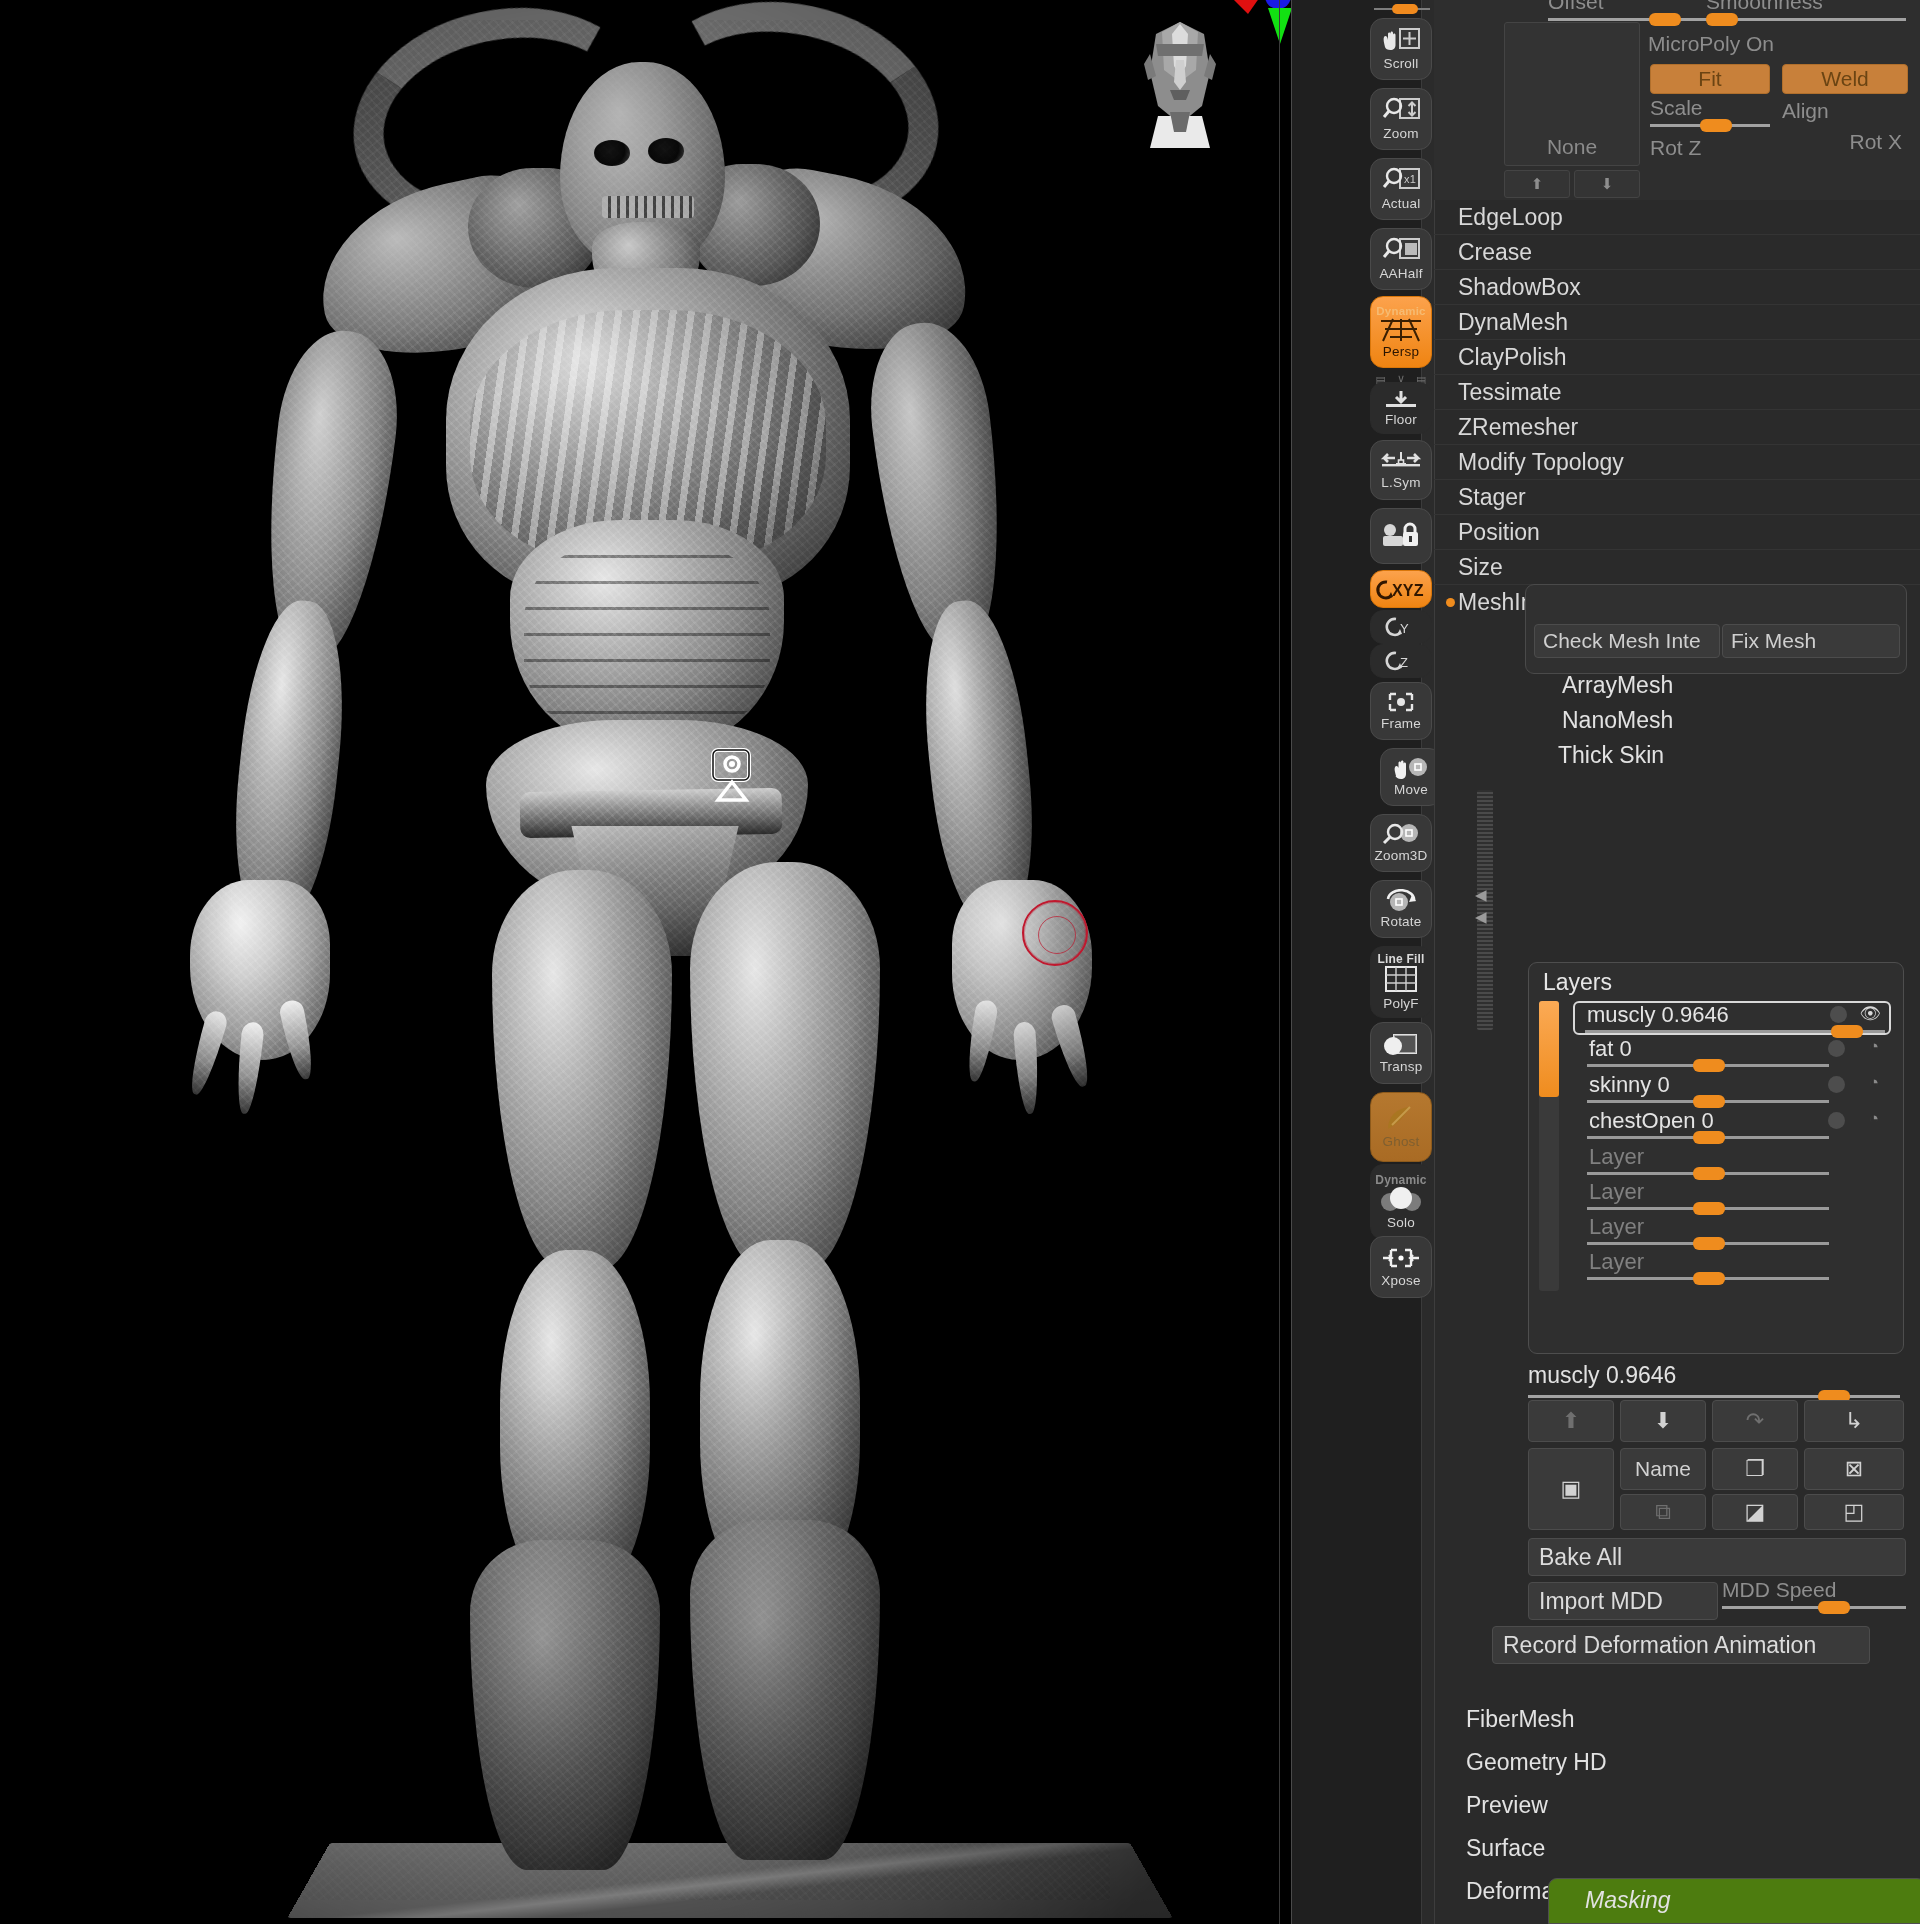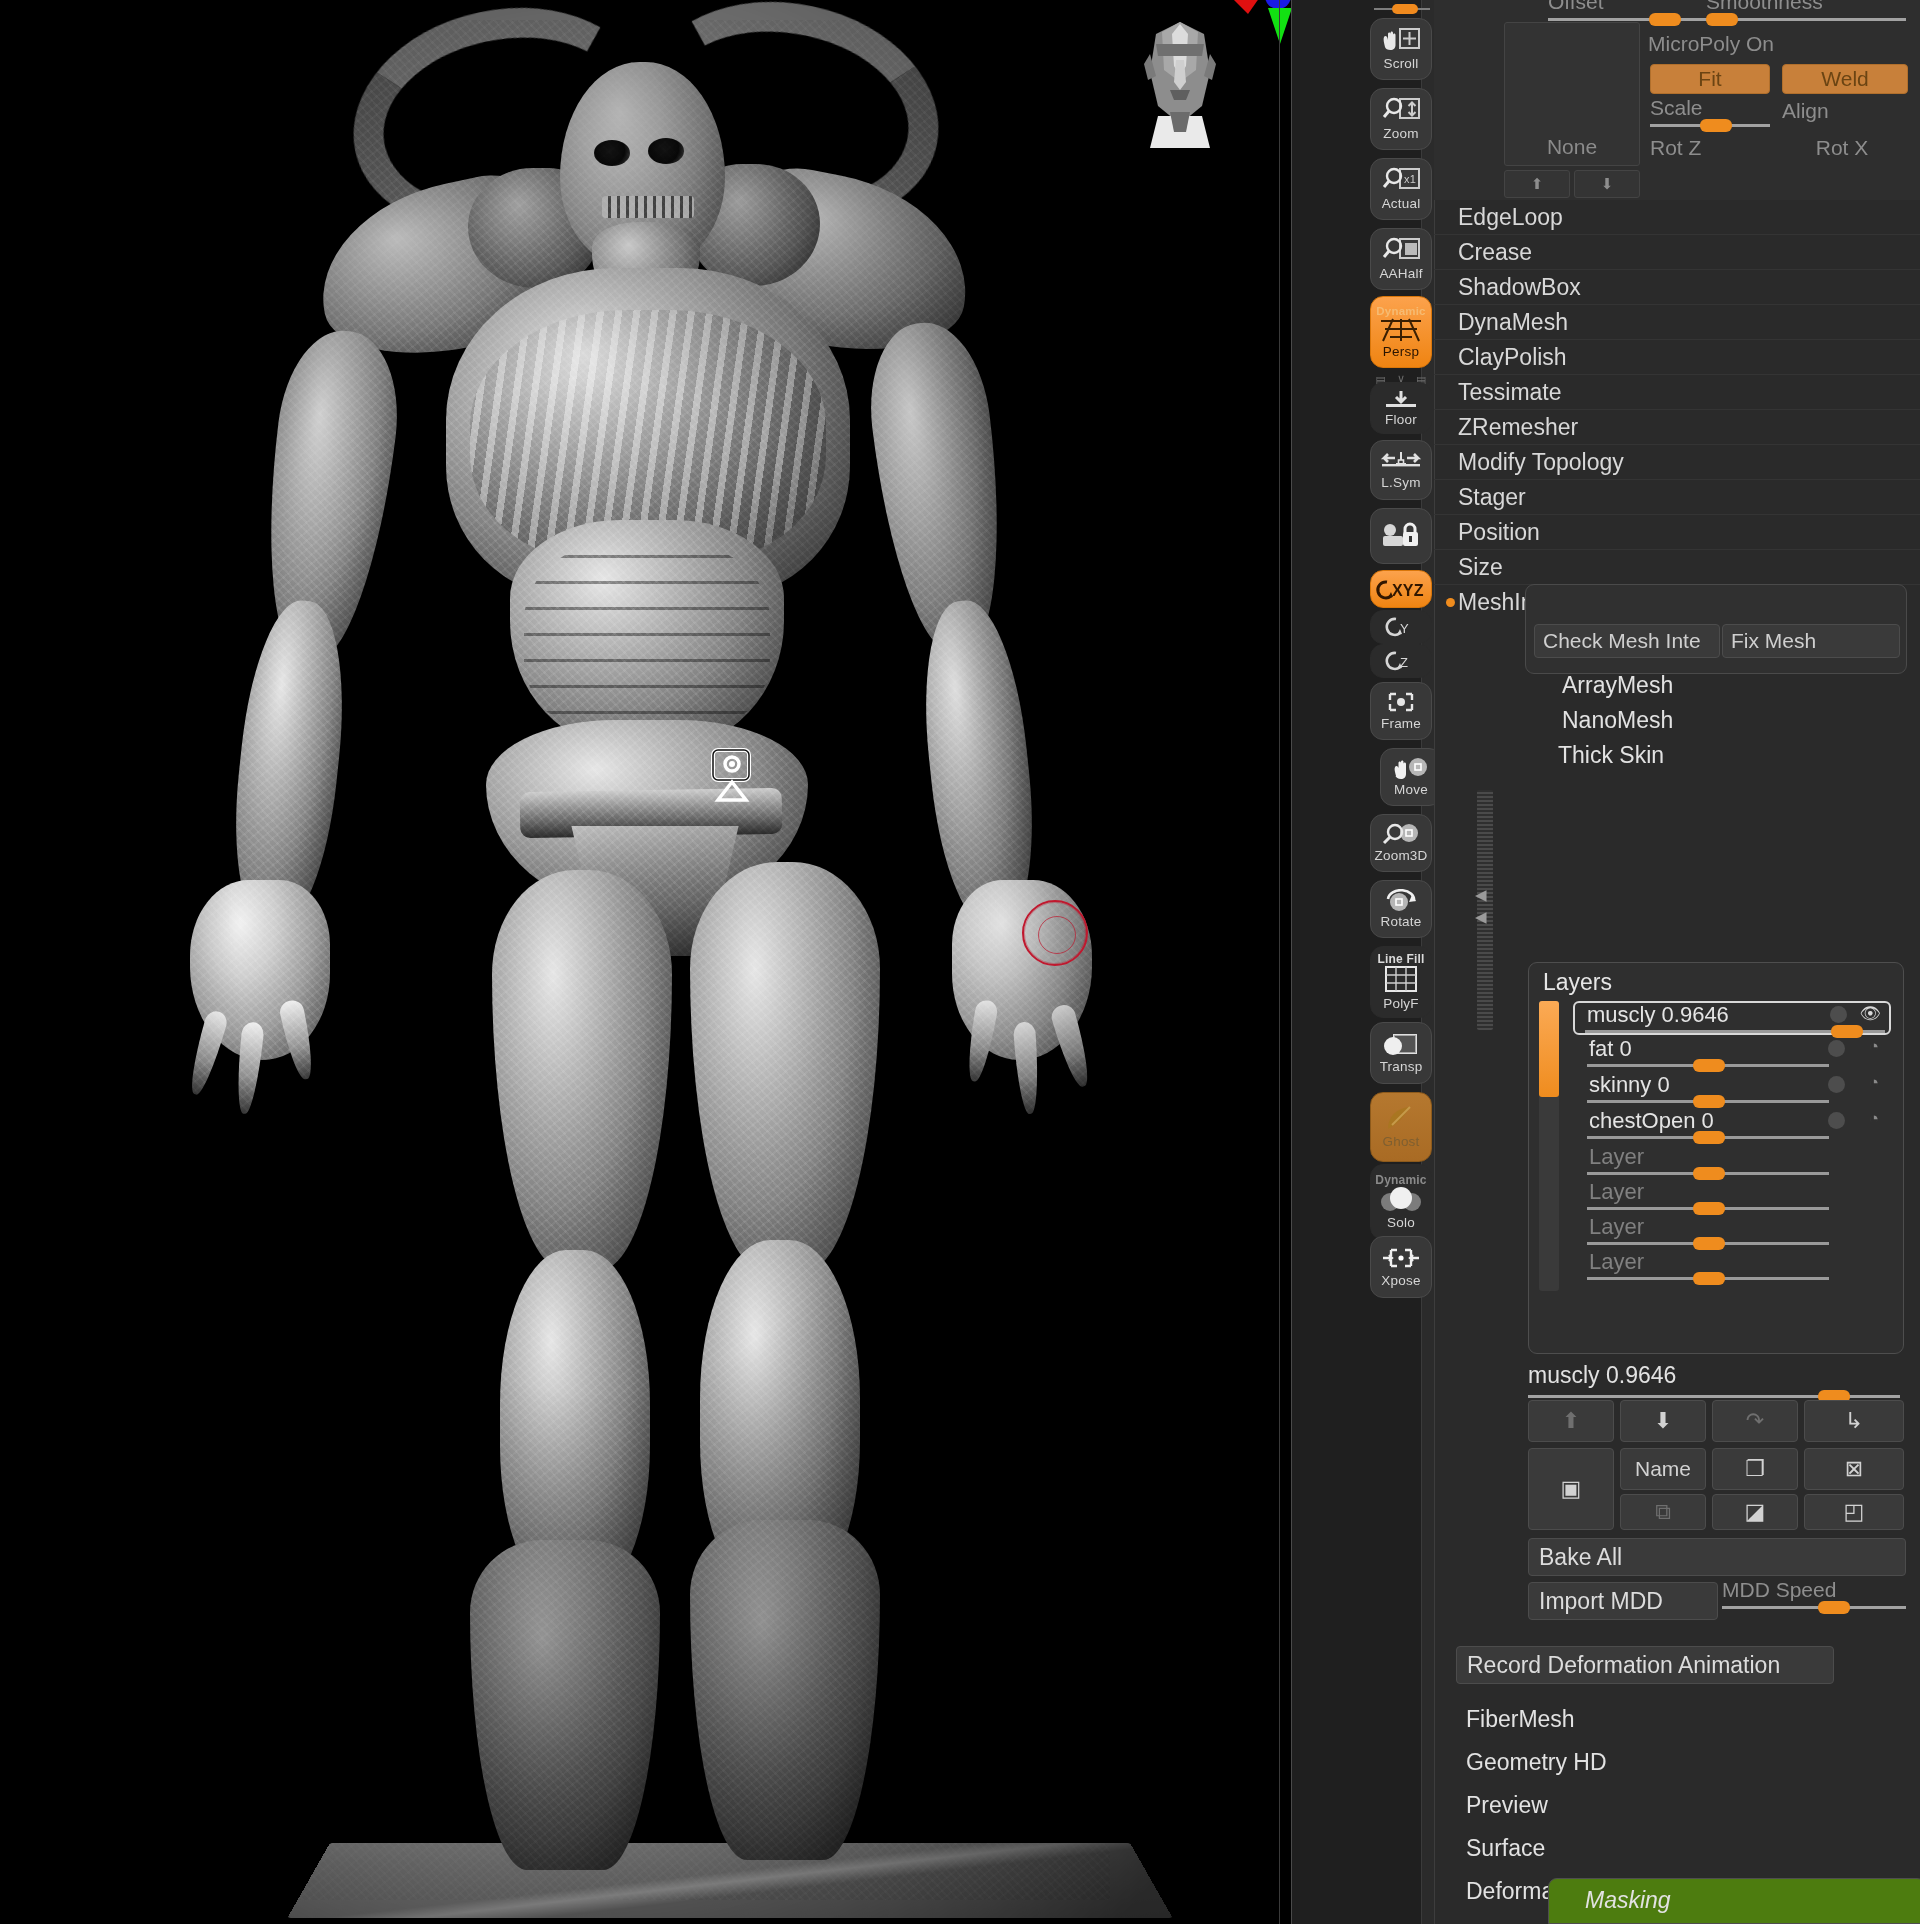--- a/index.html
+++ b/index.html
@@ -643,21 +643,21 @@
     <div class="sl-track">
       <div class="sl-knob" style="left:42%;"></div>
     </div>
   </div>
   <div class="gbtn dim" style="left:1782px; top:96px; width:120px; height:30px; justify-content:flex-start;">
     <span>Align</span>
   </div>
   <div class="gbtn dim" style="left:1650px; top:133px; width:120px; height:30px; justify-content:flex-start;">
     <span>Rot Z</span>
   </div>
-  <div class="gbtn dim" style="left:1782px; top:133px; width:120px; height:30px; justify-content:center;">
+  <div class="gbtn dim" style="left:1782px; top:127px; width:120px; height:30px; justify-content:flex-end;">
     <span>Rot X</span>
   </div>
 
   <div class="menulist">
     <div class="mrow" style="padding-left:24px;">
       <span>EdgeLoop</span>
       </div>
     <div class="mrow">
       <span>Crease</span>
       </div>
@@ -832,21 +832,21 @@
   <div class="wide" style="left:1528px; top:1582px; width:190px; height:38px;">
     <span>Import MDD</span>
   </div>
   <div class="sl-row" style="left:1722px; top:1578px; width:184px;">
     <div class="sl-label">MDD Speed</div>
     <div class="sl-track">
       <div class="sl-knob" style="left:52%;"></div>
     </div>
   </div>
 
-  <div class="wide" style="left:1456px; top:1626px; width:378px; height:38px;margin-top:20px;">
+  <div class="wide" style="left:1492px; top:1626px; width:378px; height:38px;">
     <span>Record Deformation Animation</span>
   </div>
 
   <div class="footlist">
     <div class="frow" style="margin-top:40px;">
       <span>FiberMesh</span>
       </div>
     <div class="frow">
       <span>Geometry HD</span>
       </div>

